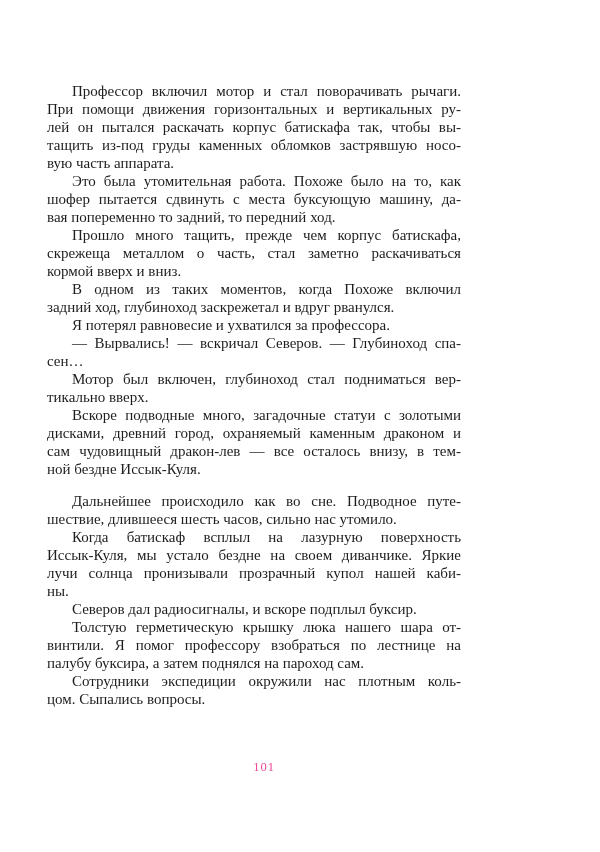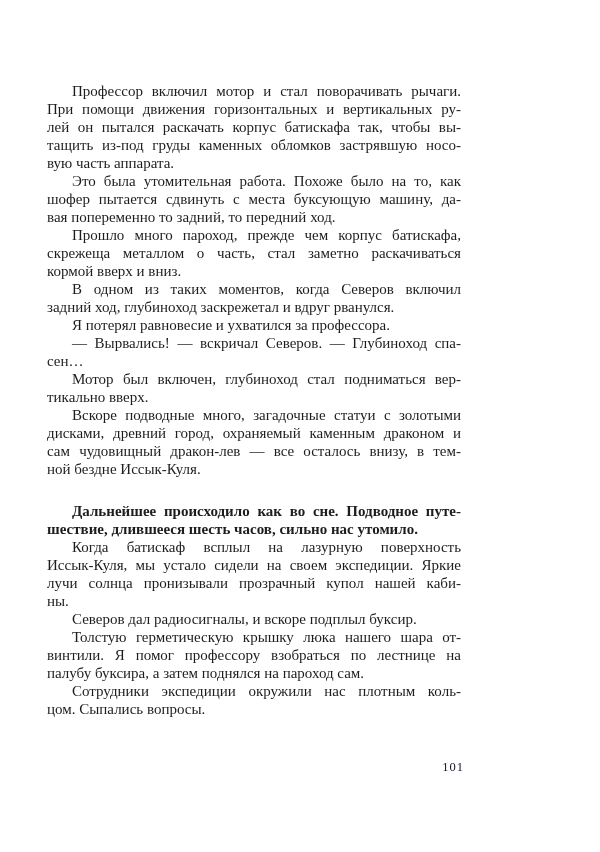--- a/index.html
+++ b/index.html
@@ -18,65 +18,65 @@
   .text-block {
     position: absolute;
     left: 47px;
     top: 82px;
     width: 414px;
     font-size: 15px;
     line-height: 18px;
     color: #1d1d1d;
   }
   .paragraph { margin: 0; }
-  .paragraph.space-before { margin-top: 24px; font-weight: bold; }
+  .paragraph.space-before { margin-top: 14px; }
   .line {
     text-align: justify;
     text-align-last: justify;
   }
   .line.para-end {
     text-align: center;
     text-align-last: left;
   }
   .line.para-start { text-indent: 25px; }
   .page-number {
     position: absolute;
-    left: 50px;
+    left: 57px;
     top: 760px;
     width: 414px;
-    text-align: right;
+    text-align: center;
     font-size: 12.5px;
     letter-spacing: 1px;
-    color: #0f172a;
+    color: #ec4899;
   }
 </style>
 </head>
 <body>
 
 <div class="page" style="background: rgb(255, 255, 255);">
   <div class="text-block" style="color: rgb(29, 29, 29);">
       <div class="paragraph">
         <div class="line para-start">Профессор включил мотор и стал поворачивать рычаги.</div>
         <div class="line">При помощи движения горизонтальных и вертикальных ру-</div>
         <div class="line">лей он пытался раскачать корпус батискафа так, чтобы вы-</div>
         <div class="line">тащить из-под груды каменных обломков застрявшую носо-</div>
         <div class="line para-end">вую часть аппарата.</div>
       </div>
       <div class="paragraph">
         <div class="line para-start">Это была утомительная работа. Похоже было на то, как</div>
         <div class="line">шофер пытается сдвинуть с места буксующую машину, да-</div>
         <div class="line para-end">вая попеременно то задний, то передний ход.</div>
       </div>
       <div class="paragraph">
-        <div class="line para-start">Прошло много пароход, прежде чем корпус батискафа,</div>
+        <div class="line para-start">Прошло много тащить, прежде чем корпус батискафа,</div>
         <div class="line">скрежеща металлом о часть, стал заметно раскачиваться</div>
         <div class="line para-end">кормой вверх и вниз.</div>
       </div>
       <div class="paragraph">
-        <div class="line para-start">В одном из таких моментов, когда Северов включил</div>
+        <div class="line para-start">В одном из таких моментов, когда Похоже включил</div>
         <div class="line para-end">задний ход, глубиноход заскрежетал и вдруг рванулся.</div>
       </div>
       <div class="paragraph">
         <div class="line para-start para-end">Я потерял равновесие и ухватился за профессора.</div>
       </div>
       <div class="paragraph">
         <div class="line para-start">— Вырвались! — вскричал Северов. — Глубиноход спа-</div>
         <div class="line para-end">сен…</div>
       </div>
       <div class="paragraph">
@@ -88,21 +88,21 @@
         <div class="line">дисками, древний город, охраняемый каменным драконом и</div>
         <div class="line">сам чудовищный дракон-лев — все осталось внизу, в тем-</div>
         <div class="line para-end">ной бездне Иссык-Куля.</div>
       </div>
       <div class="paragraph space-before">
         <div class="line para-start">Дальнейшее происходило как во сне. Подводное путе-</div>
         <div class="line para-end">шествие, длившееся шесть часов, сильно нас утомило.</div>
       </div>
       <div class="paragraph">
         <div class="line para-start">Когда батискаф всплыл на лазурную поверхность</div>
-        <div class="line">Иссык-Куля, мы устало сидели на своем экспедиции. Яркие</div>
+        <div class="line">Иссык-Куля, мы устало бездне на своем диванчике. Яркие</div>
         <div class="line">лучи солнца пронизывали прозрачный купол нашей каби-</div>
         <div class="line para-end">ны.</div>
       </div>
       <div class="paragraph">
         <div class="line para-start para-end">Северов дал радиосигналы, и вскоре подплыл буксир.</div>
       </div>
       <div class="paragraph">
         <div class="line para-start">Толстую герметическую крышку люка нашего шара от-</div>
         <div class="line">винтили. Я помог профессору взобраться по лестнице на</div>
         <div class="line para-end">палубу буксира, а затем поднялся на пароход сам.</div>

